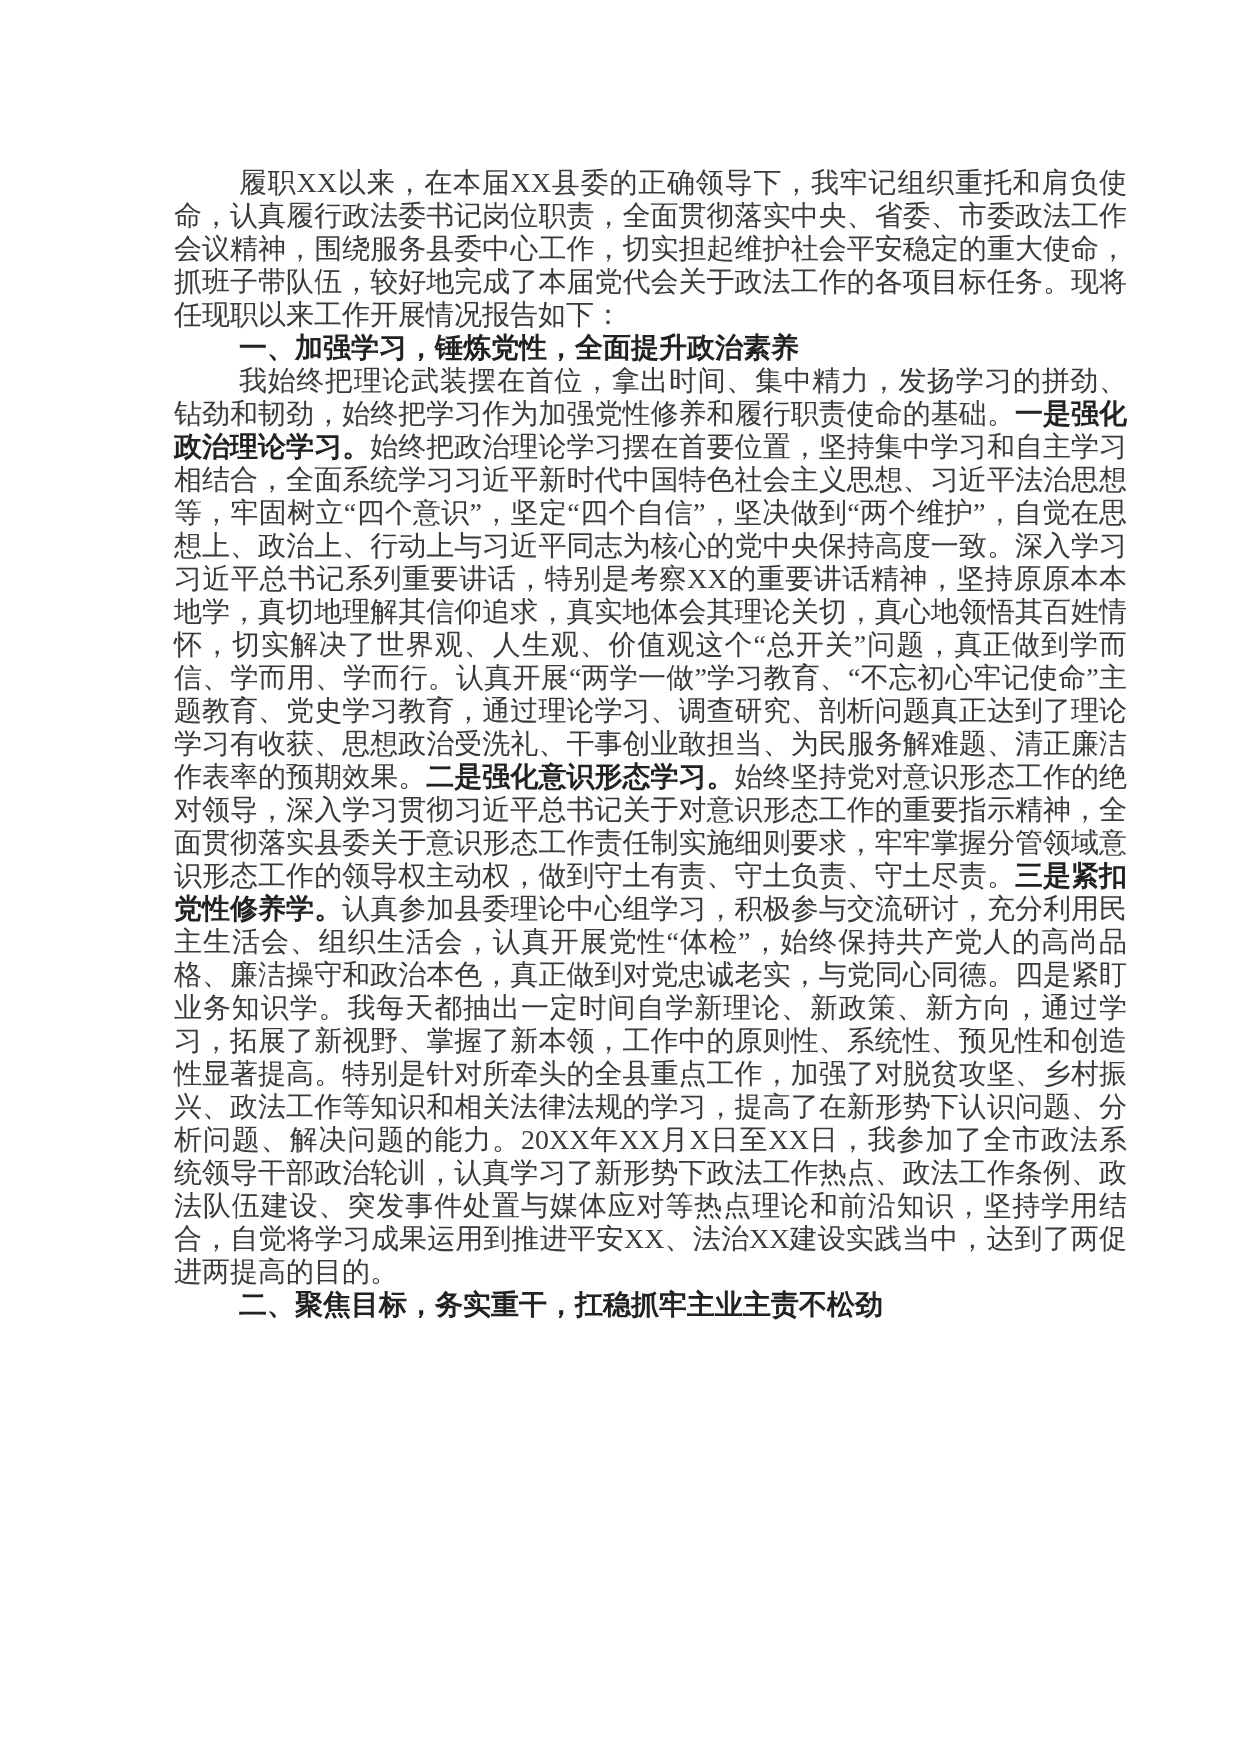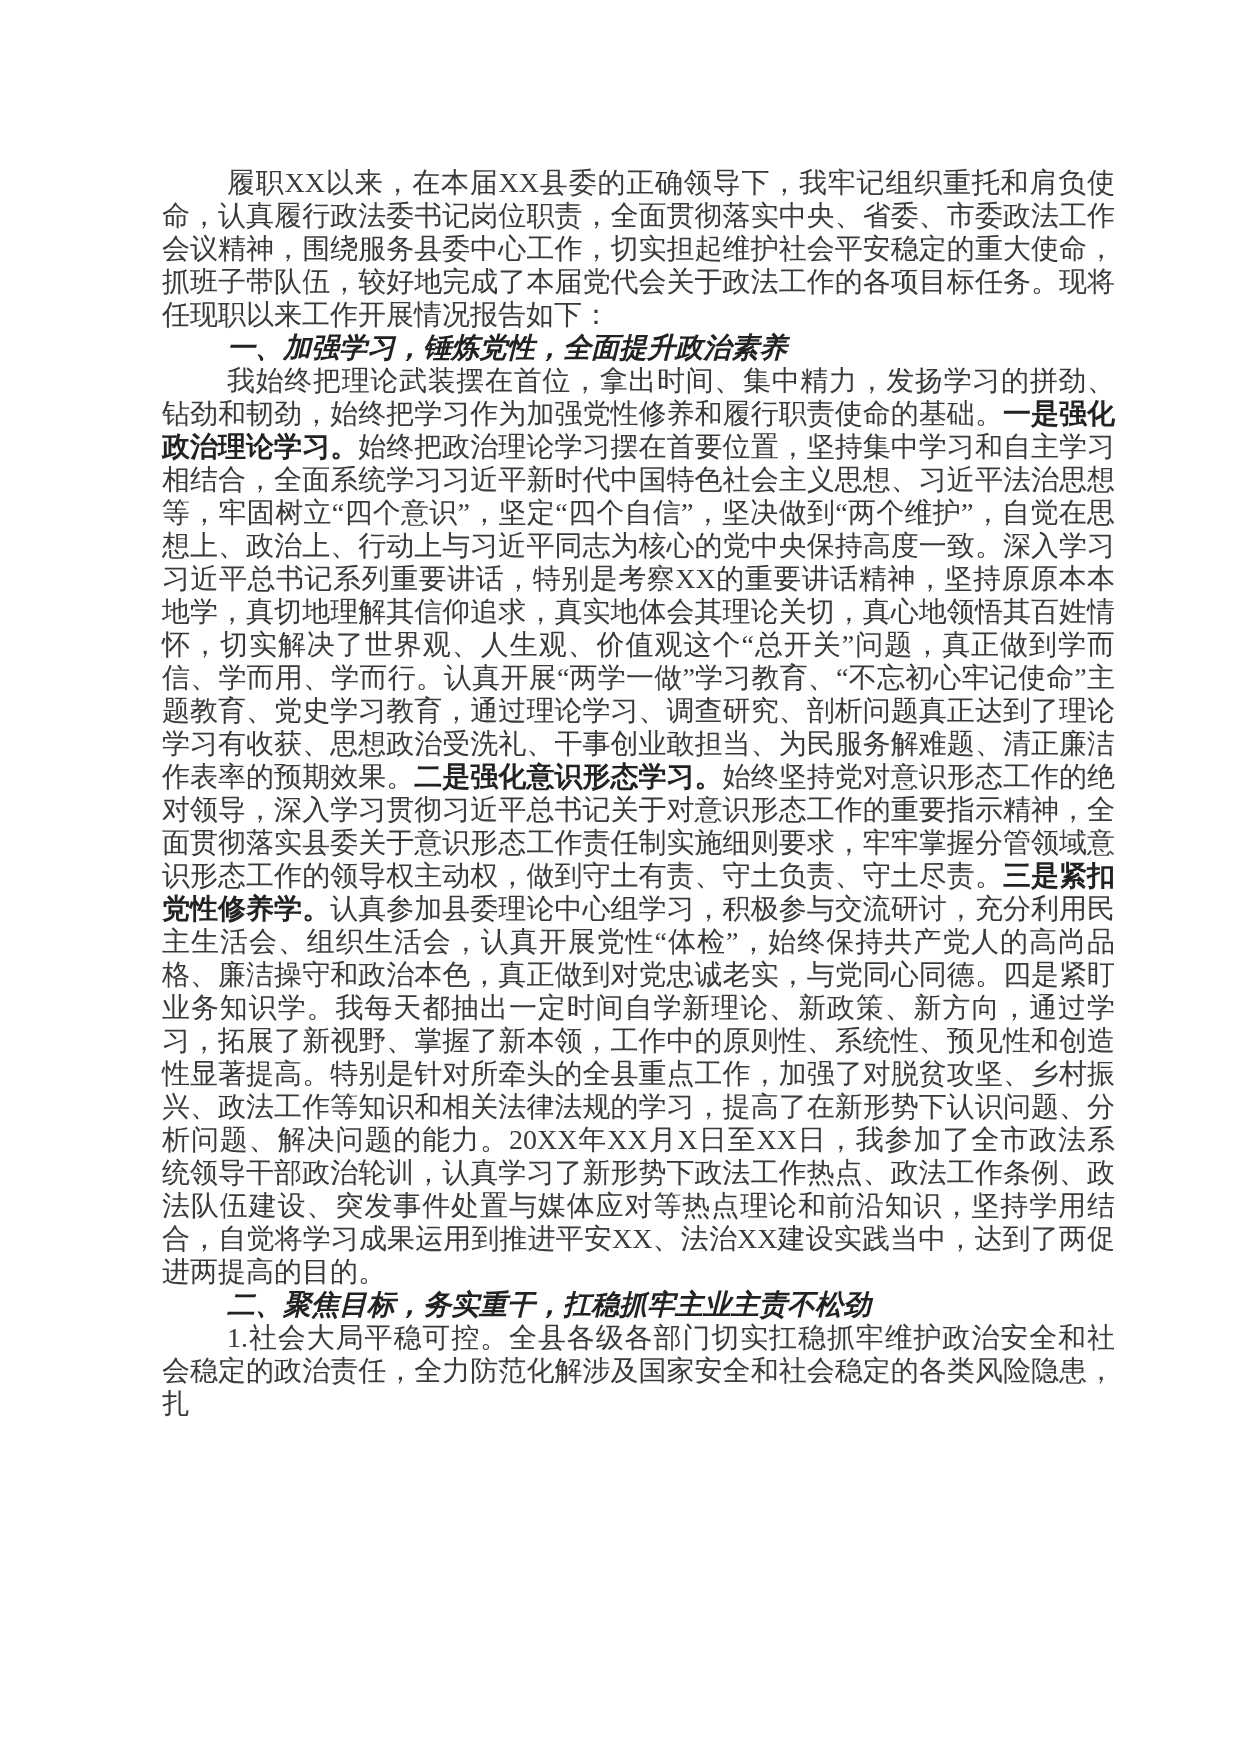--- a/index.html
+++ b/index.html
@@ -35,31 +35,29 @@
   }
   .content p {
     margin: 0;
     padding: 0;
     text-indent: 65px;
     word-break: break-all;
   }
   .content p.heading {
     font-weight: bold;
     color: #222222;
-    font-style: italic;
   }
   .content span.bold {
     font-weight: bold;
     color: #222222;
   }
 </style>
 </head>
 <body style="background: rgb(255, 255, 255);">
 
 <div class="page">
-  <div class="content" id="doc-content" style="color: rgb(58, 58, 58);">
+  <div class="content" id="doc-content" style="color: rgb(58, 58, 58); margin-left: 12px;">
       <p class="para"><span>履职XX以来，在本届XX县委的正确领导下，我牢记组织重托和肩负使命，认真履行政法委书记岗位职责，全面贯彻落实中央、省委、市委政法工作会议精神，围绕服务县委中心工作，切实担起维护社会平安稳定的重大使命，抓班子带队伍，较好地完成了本届党代会关于政法工作的各项目标任务。现将任现职以来工作开展情况报告如下：</span></p>
       <p class="heading"><span class="bold">一、加强学习，锤炼党性，全面提升政治素养</span></p>
       <p class="para"><span>我始终把理论武装摆在首位，拿出时间、集中精力，发扬学习的拼劲、钻劲和韧劲，始终把学习作为加强党性修养和履行职责使命的基础。</span><span class="bold">一是强化政治理论学习。</span><span>始终把政治理论学习摆在首要位置，坚持集中学习和自主学习相结合，全面系统学习习近平新时代中国特色社会主义思想、习近平法治思想等，牢固树立“四个意识”，坚定“四个自信”，坚决做到“两个维护”，自觉在思想上、政治上、行动上与习近平同志为核心的党中央保持高度一致。深入学习习近平总书记系列重要讲话，特别是考察XX的重要讲话精神，坚持原原本本地学，真切地理解其信仰追求，真实地体会其理论关切，真心地领悟其百姓情怀，切实解决了世界观、人生观、价值观这个“总开关”问题，真正做到学而信、学而用、学而行。认真开展“两学一做”学习教育、“不忘初心牢记使命”主题教育、党史学习教育，通过理论学习、调查研究、剖析问题真正达到了理论学习有收获、思想政治受洗礼、干事创业敢担当、为民服务解难题、清正廉洁作表率的预期效果。</span><span class="bold">二是强化意识形态学习。</span><span>始终坚持党对意识形态工作的绝对领导，深入学习贯彻习近平总书记关于对意识形态工作的重要指示精神，全面贯彻落实县委关于意识形态工作责任制实施细则要求，牢牢掌握分管领域意识形态工作的领导权主动权，做到守土有责、守土负责、守土尽责。</span><span class="bold">三是紧扣党性修养学。</span><span>认真参加县委理论中心组学习，积极参与交流研讨，充分利用民主生活会、组织生活会，认真开展党性“体检”，始终保持共产党人的高尚品格、廉洁操守和政治本色，真正做到对党忠诚老实，与党同心同德。四是紧盯业务知识学。我每天都抽出一定时间自学新理论、新政策、新方向，通过学习，拓展了新视野、掌握了新本领，工作中的原则性、系统性、预见性和创造性显著提高。特别是针对所牵头的全县重点工作，加强了对脱贫攻坚、乡村振兴、政法工作等知识和相关法律法规的学习，提高了在新形势下认识问题、分析问题、解决问题的能力。20XX年XX月X日至XX日，我参加了全市政法系统领导干部政治轮训，认真学习了新形势下政法工作热点、政法工作条例、政法队伍建设、突发事件处置与媒体应对等热点理论和前沿知识，坚持学用结合，自觉将学习成果运用到推进平安XX、法治XX建设实践当中，达到了两促进两提高的目的。</span></p>
       <p class="heading"><span class="bold">二、聚焦目标，务实重干，扛稳抓牢主业主责不松劲</span></p>
-      <p class="para"><span>1.社会大局平稳可控。全县各级各部门切实扛稳抓牢维护政治安全和社会稳定的政治责任，全力防范化解涉及国家安全和社会稳定的各类风险隐患，扎</span></p>
     </div>
 </div>
 
 </body></html>

